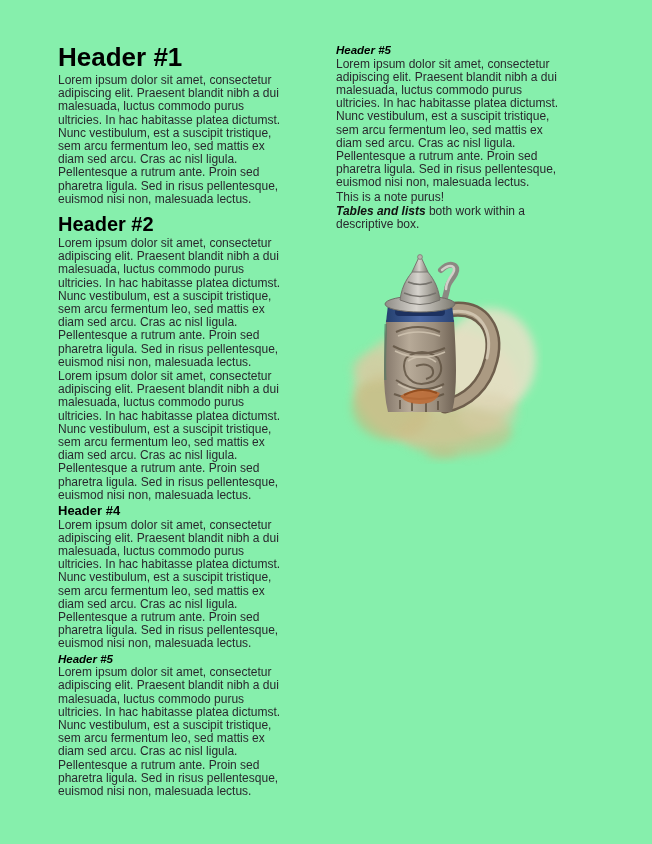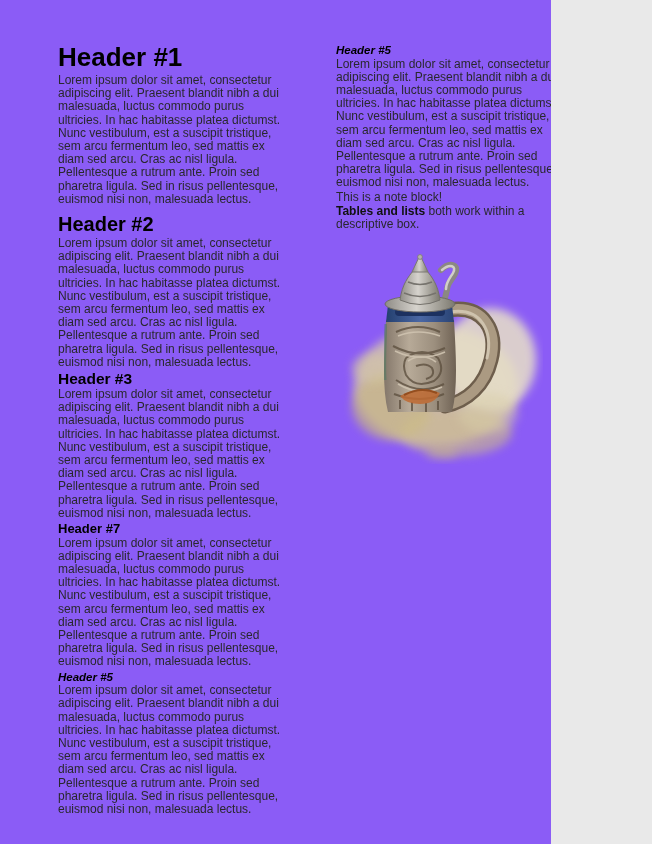--- a/index.html
+++ b/index.html
@@ -1,20 +1,20 @@
 <!DOCTYPE html>
 <html><head>
 <meta charset="utf-8">
 <style>
   html, body { margin: 0; padding: 0; background: #e9e9e9; }
   .page {
     position: relative;
-    width: 551px;
+    width: 652px;
     height: 844px;
-    background: #8b5cf6;
+    background: #86efac;
     font-family: "Liberation Sans", "DejaVu Sans", sans-serif;
     color: #212121;
     overflow: hidden;
   }
   .col { position: absolute; }
   .col-left  { left: 58px;  top: 44px; width: 253px; }
   .col-right { left: 336px; top: 42px; width: 282px; }
 
   p.body {
     font-size: 12px;
@@ -23,21 +23,21 @@
     white-space: pre-line;
     color: #29282d;
   }
   h1, h2, h3, h4, h5 { color: #000; font-weight: bold; }
   h1 { font-size: 26px;   line-height: 27px;   margin: 0 0 3px 0; }
   h2 { font-size: 20px;   line-height: 21px;   margin: 8px 0 2px 0; }
   h3 { font-size: 15.5px; line-height: 16px;   margin: 2px 0 1px 0; }
   h4 { font-size: 13px;   line-height: 13.5px; margin: 2px 0 1px 0; }
   h5 { font-size: 11.5px; line-height: 12.5px; margin: 2px 0 1px 0; font-style: italic; }
 
-  .mixed-line strong { color: #111; }
+  .mixed-line strong { color: #111; font-style: italic; }
 
   .illustration {
     margin: 16px 0 0 2px;
     width: 205px;
     height: 218px;
   }
 </style>
 </head>
 <body>
 
@@ -61,33 +61,32 @@
 adipiscing elit. Praesent blandit nibh a dui
 malesuada, luctus commodo purus
 ultricies. In hac habitasse platea dictumst.
 Nunc vestibulum, est a suscipit tristique,
 sem arcu fermentum leo, sed mattis ex
 diam sed arcu. Cras ac nisl ligula.
 Pellentesque a rutrum ante. Proin sed
 pharetra ligula. Sed in risus pellentesque,
 euismod nisi non, malesuada lectus.</p>
 
-    <h3>Header #3</h3>
-    <p class="body">Lorem ipsum dolor sit amet, consectetur
-adipiscing elit. Praesent blandit nibh a dui
-malesuada, luctus commodo purus
-ultricies. In hac habitasse platea dictumst.
-Nunc vestibulum, est a suscipit tristique,
-sem arcu fermentum leo, sed mattis ex
-diam sed arcu. Cras ac nisl ligula.
-Pellentesque a rutrum ante. Proin sed
-pharetra ligula. Sed in risus pellentesque,
-euismod nisi non, malesuada lectus.</p>
-
-    <h4>Header #7</h4>
+    <p class="body">Lorem ipsum dolor sit amet, consectetur
+adipiscing elit. Praesent blandit nibh a dui
+malesuada, luctus commodo purus
+ultricies. In hac habitasse platea dictumst.
+Nunc vestibulum, est a suscipit tristique,
+sem arcu fermentum leo, sed mattis ex
+diam sed arcu. Cras ac nisl ligula.
+Pellentesque a rutrum ante. Proin sed
+pharetra ligula. Sed in risus pellentesque,
+euismod nisi non, malesuada lectus.</p>
+
+    <h4>Header #4</h4>
     <p class="body">Lorem ipsum dolor sit amet, consectetur
 adipiscing elit. Praesent blandit nibh a dui
 malesuada, luctus commodo purus
 ultricies. In hac habitasse platea dictumst.
 Nunc vestibulum, est a suscipit tristique,
 sem arcu fermentum leo, sed mattis ex
 diam sed arcu. Cras ac nisl ligula.
 Pellentesque a rutrum ante. Proin sed
 pharetra ligula. Sed in risus pellentesque,
 euismod nisi non, malesuada lectus.</p>
@@ -111,21 +110,21 @@
 adipiscing elit. Praesent blandit nibh a dui
 malesuada, luctus commodo purus
 ultricies. In hac habitasse platea dictumst.
 Nunc vestibulum, est a suscipit tristique,
 sem arcu fermentum leo, sed mattis ex
 diam sed arcu. Cras ac nisl ligula.
 Pellentesque a rutrum ante. Proin sed
 pharetra ligula. Sed in risus pellentesque,
 euismod nisi non, malesuada lectus.</p>
 
-    <p class="body">This is a note block!</p>
+    <p class="body">This is a note purus!</p>
 
 
     <p class="body mixed-line"><strong>Tables and lists</strong><span> both work within a
 descriptive box.</span></p>
 
     
     <svg class="illustration" viewBox="0 0 205 218" xmlns="http://www.w3.org/2000/svg" aria-hidden="true">
       <defs>
         <filter id="wblur" x="-40%" y="-40%" width="180%" height="180%">
             <feGaussianBlur stdDeviation="5"></feGaussianBlur>

